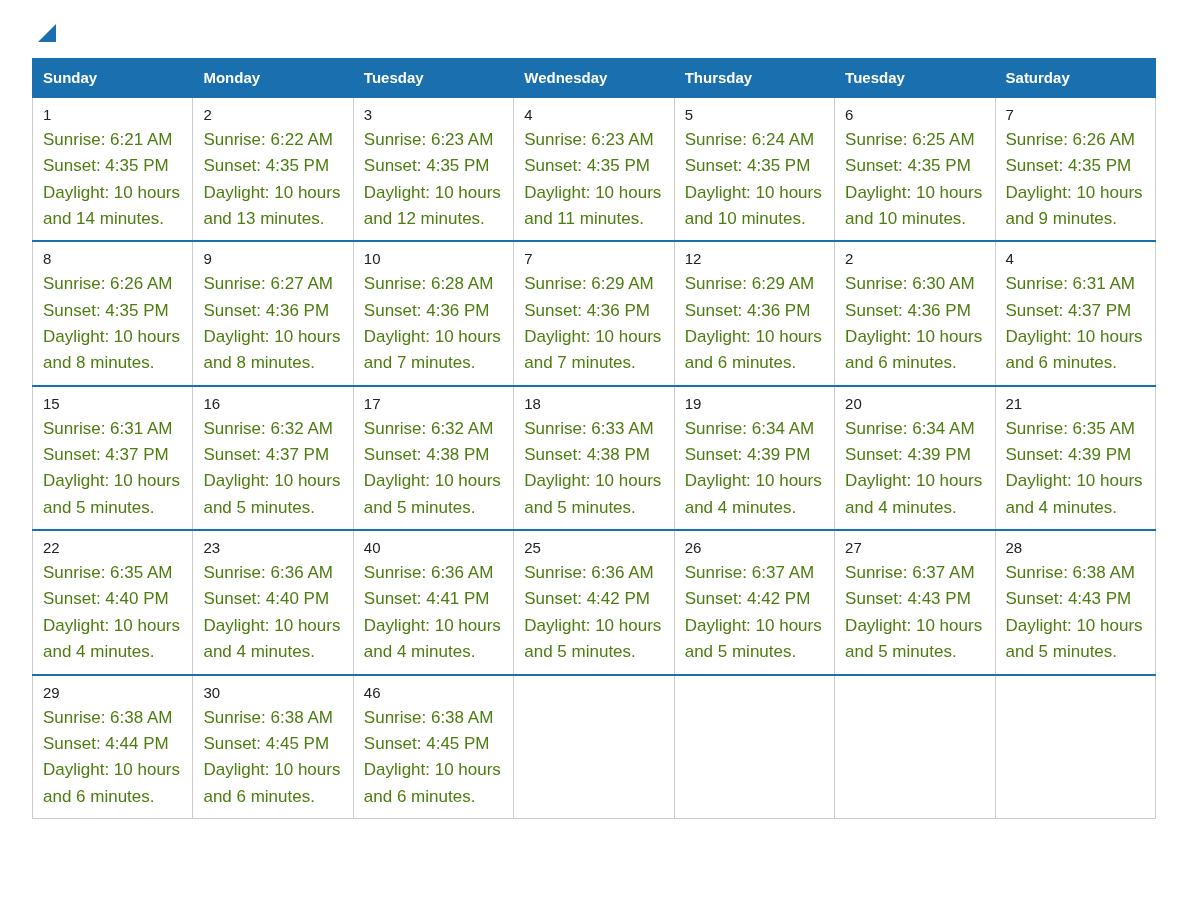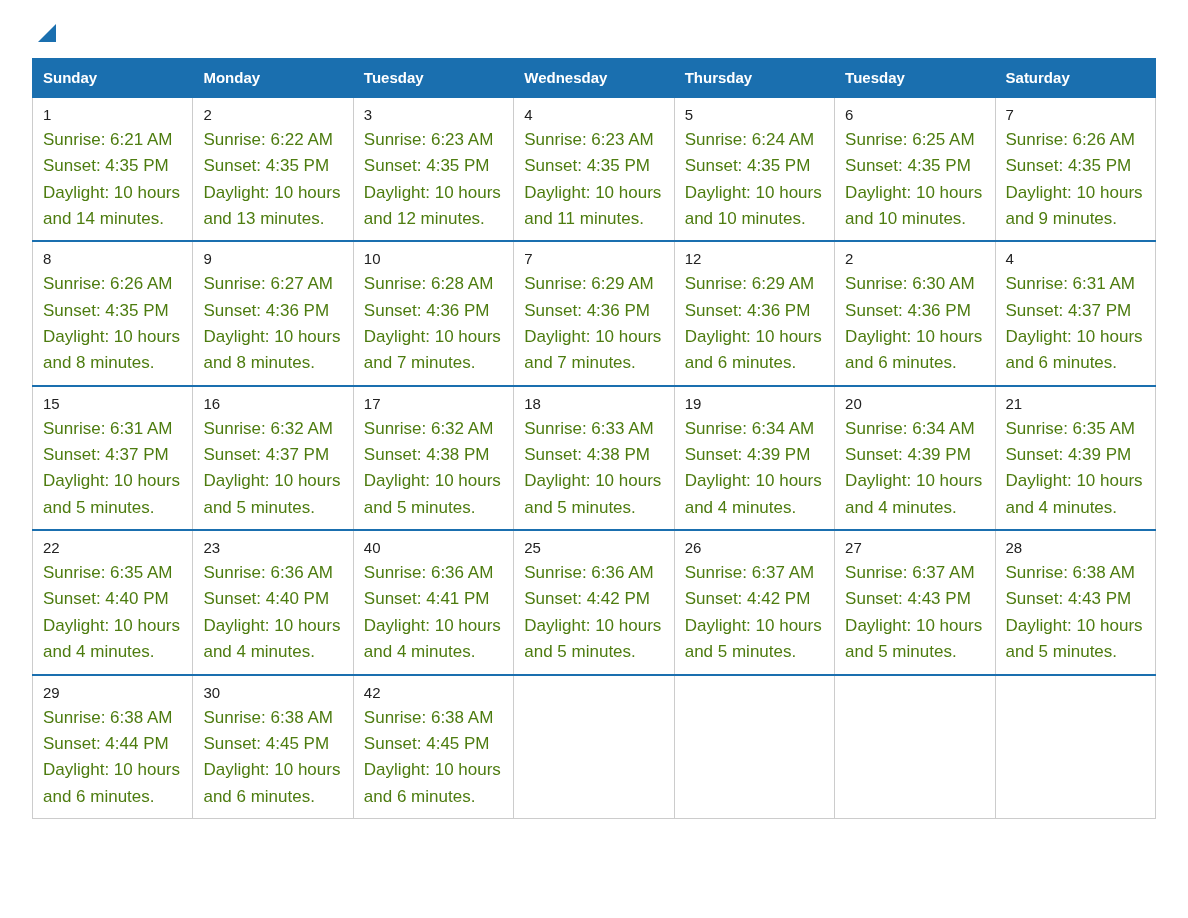--- a/index.html
+++ b/index.html
@@ -186,21 +186,21 @@
         <td><span class="day-number">27</span>
 <span class="day-info">Sunrise: 6:37 AM<br>Sunset: 4:43 PM<br>Daylight: 10 hours<br>and 5 minutes.</span></td>
         <td><span class="day-number">28</span>
 <span class="day-info">Sunrise: 6:38 AM<br>Sunset: 4:43 PM<br>Daylight: 10 hours<br>and 5 minutes.</span></td>
       </tr>
       <tr>
         <td><span class="day-number">29</span>
 <span class="day-info">Sunrise: 6:38 AM<br>Sunset: 4:44 PM<br>Daylight: 10 hours<br>and 6 minutes.</span></td>
         <td><span class="day-number">30</span>
 <span class="day-info">Sunrise: 6:38 AM<br>Sunset: 4:45 PM<br>Daylight: 10 hours<br>and 6 minutes.</span></td>
-        <td><span class="day-number">42</span>
+        <td><span class="day-number">46</span>
 <span class="day-info">Sunrise: 6:38 AM<br>Sunset: 4:45 PM<br>Daylight: 10 hours<br>and 6 minutes.</span></td>
         <td class="empty-cell"></td>
         <td class="empty-cell"></td>
         <td class="empty-cell"></td>
         <td class="empty-cell"></td>
       </tr>
     </tbody>
 </table>
 
 </body></html>

